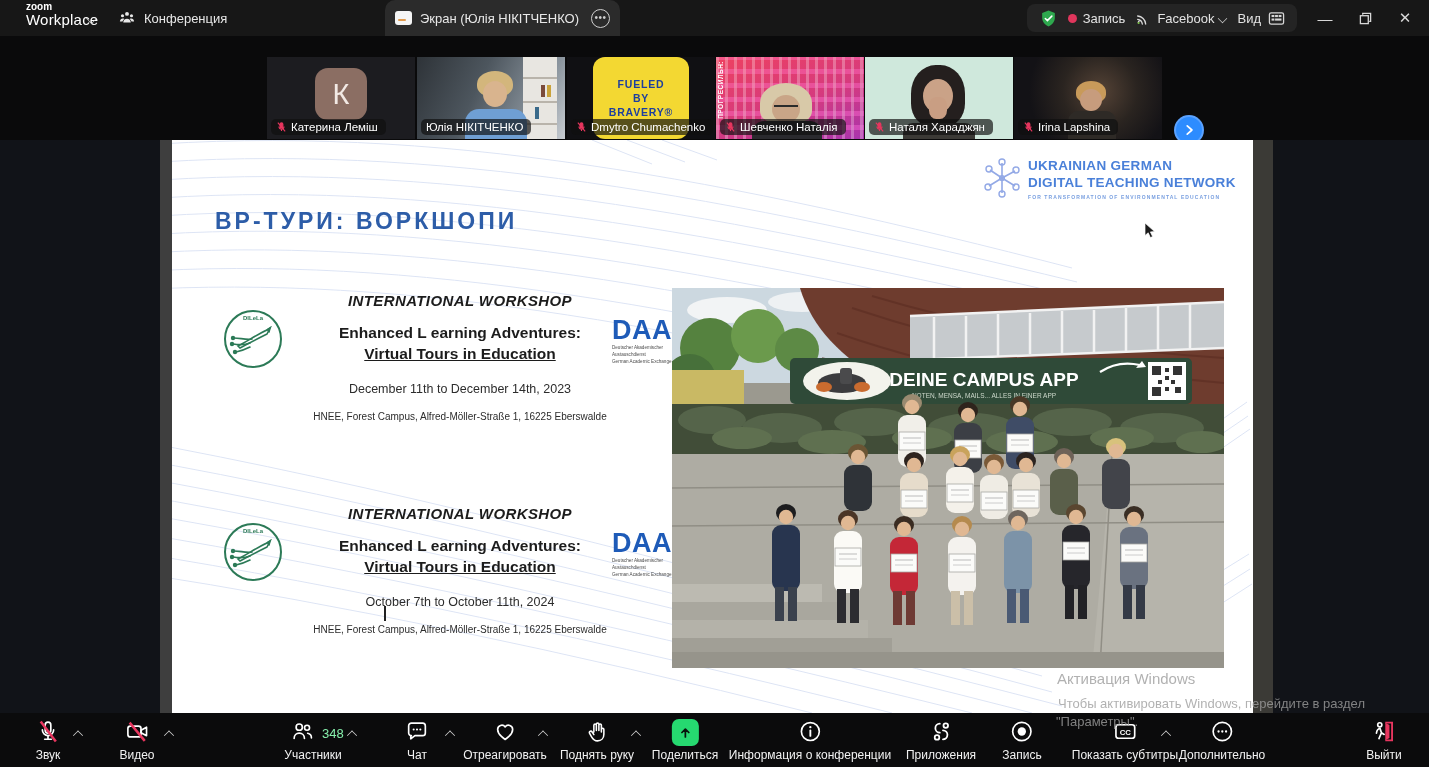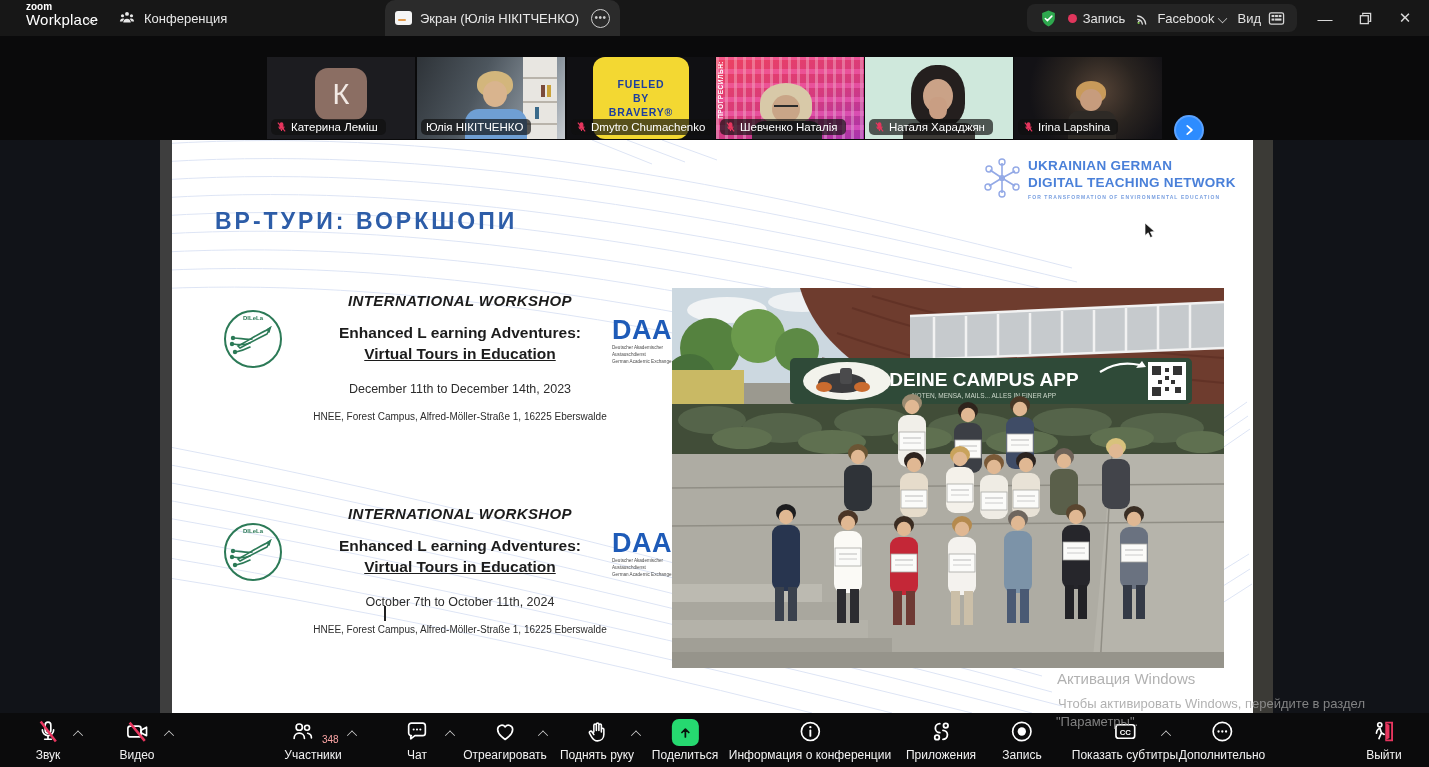--- a/index.html
+++ b/index.html
@@ -83,21 +83,21 @@
   .wm{color:#9e9e9e;opacity:.8;z-index:50;pointer-events:none;white-space:nowrap;}
   #wm1{left:1057px;top:670px;font-size:15px;}
   #wm2{left:1058px;top:696px;font-size:13px;}
   #wm3{left:1056px;top:714px;font-size:13px;}
   
   #toolbar{left:0;top:713px;width:1429px;height:54px;background:#0b0b0c;}
   .tool{position:absolute;top:6px;transform:translateX(-50%);display:flex;flex-direction:column;align-items:center;color:#fff;}
   .tool .lab{font-size:12px;margin-top:2px;white-space:nowrap;color:#f2f2f2;}
   .tool .ic{height:27px;display:flex;align-items:flex-start;justify-content:center;}
   .tchev{position:absolute;top:18px;transform:translateX(-50%);width:8px;height:8px;border-left:1.6px solid #d5d5d5;border-top:1.6px solid #d5d5d5;transform:translateX(-50%) rotate(45deg) scale(.8);}
-  .pcount{position:absolute;font-size:10px;color:#fca5a5;top:21px;}
+  .pcount{position:absolute;font-size:13px;color:#86efac;top:13px;}
   .sharebox{width:27px;height:27px;border-radius:7px;background:#26d970;display:flex;align-items:center;justify-content:center;}
 </style>
 </head>
 <body>
 
 <div id="stage">
 
   <div id="titlebar" class="abs">
     <div class="zlogo abs">
       <div class="l1">zoom</div>

